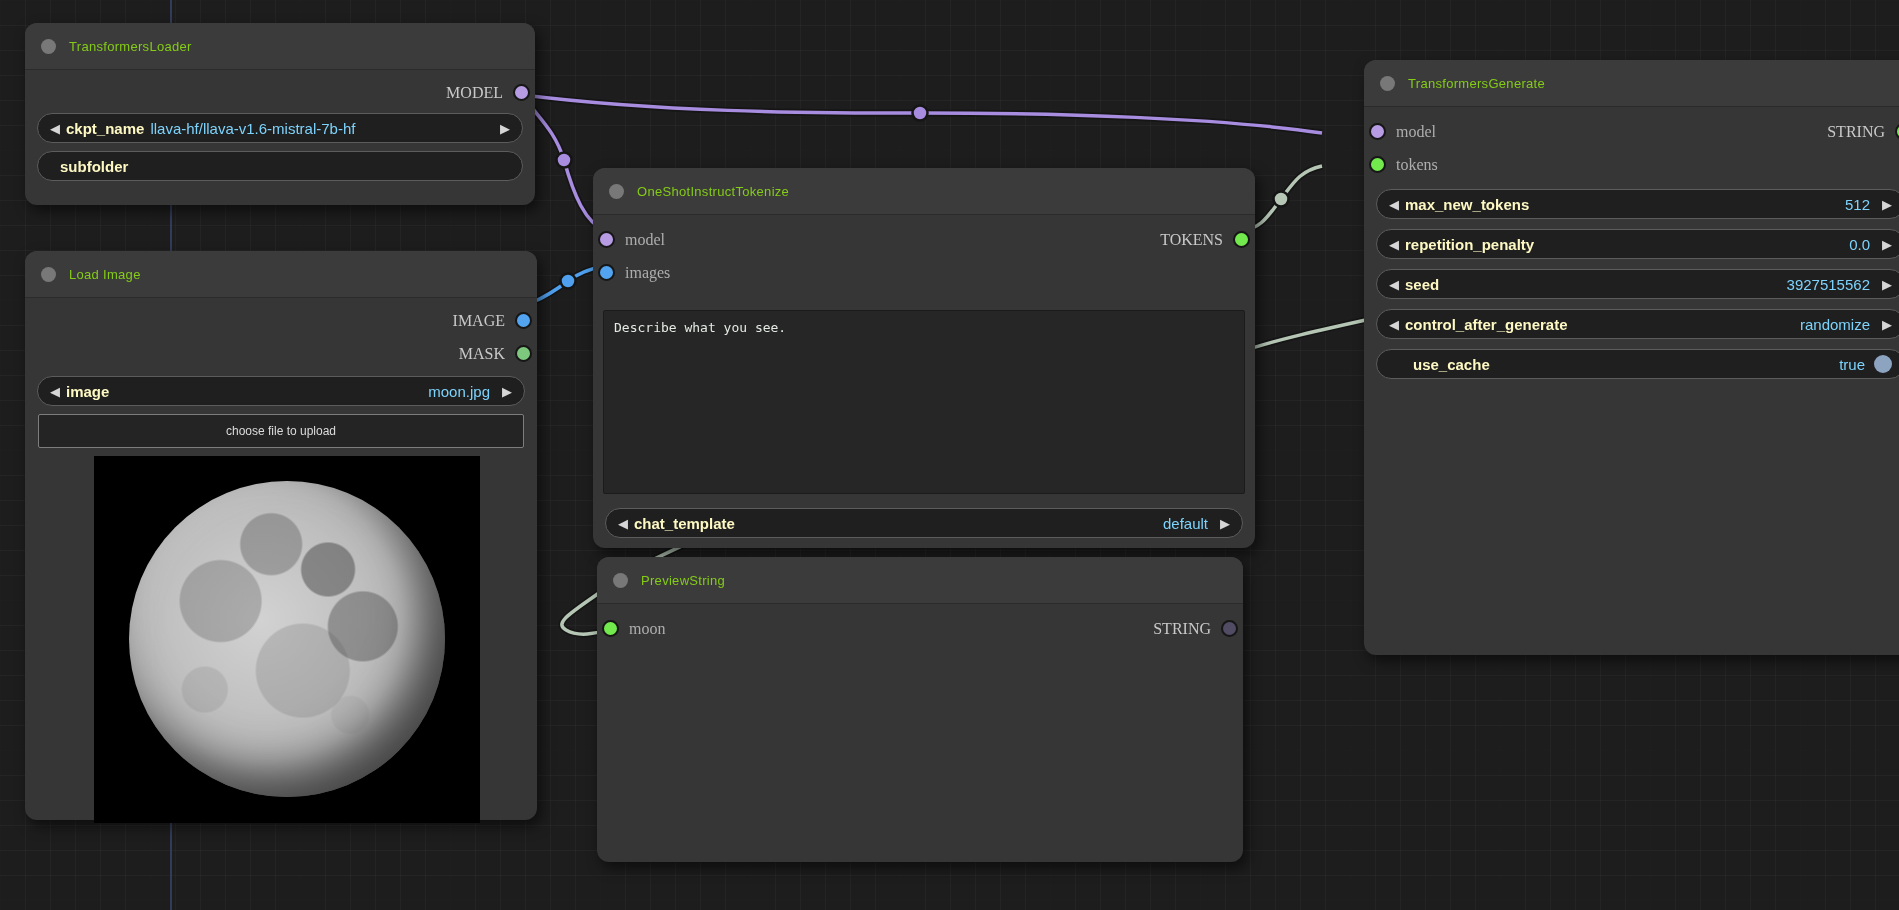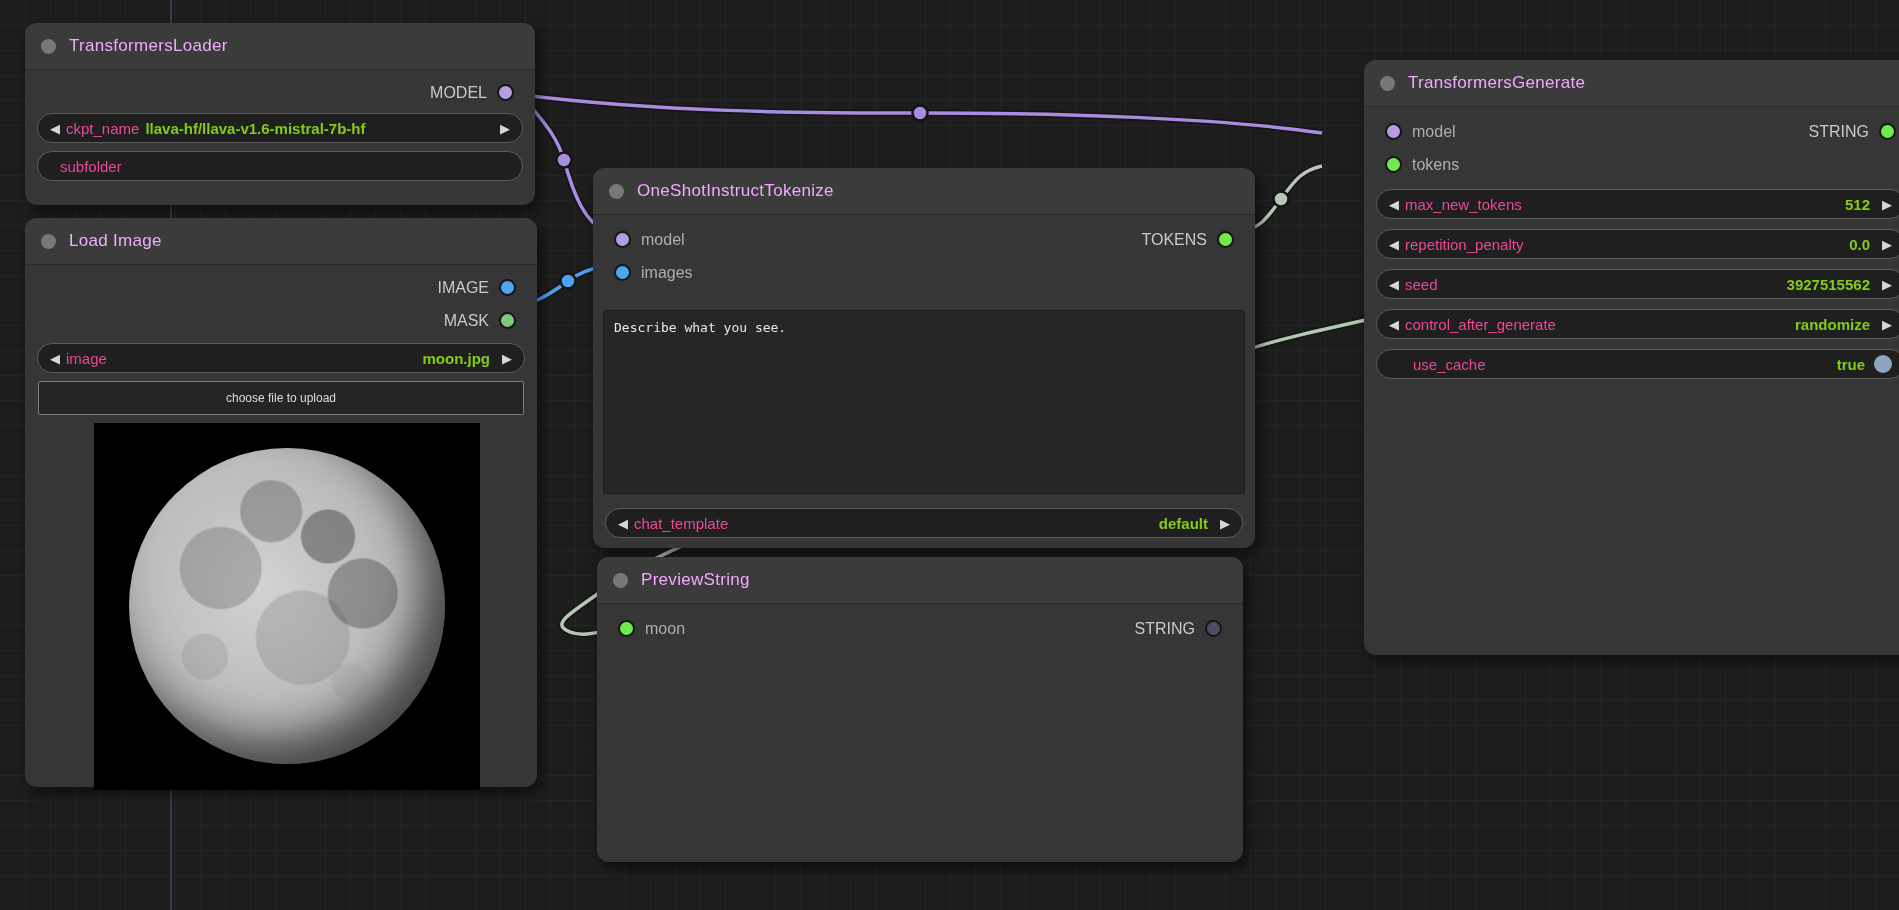--- a/index.html
+++ b/index.html
@@ -19,22 +19,22 @@
   .node{
     position:absolute;z-index:2;background:#363636;border-radius:12px;
     box-shadow:4px 6px 14px rgba(0,0,0,.55);color:#b5b5b5;
   }
   .node-title{
     height:47px;background:#3b3b3b;border-radius:12px 12px 0 0;
     border-bottom:1px solid #2b2b2b;display:flex;align-items:center;
     padding:0 0 0 16px;box-sizing:border-box;
   }
   .title-dot{width:15px;height:15px;border-radius:50%;background:#787878;flex:0 0 auto;}
-  .title-text{margin-left:13px;font-size:17px;color:#f0abfc;letter-spacing:.3px;white-space:nowrap;}
-  .slot-row{display:flex;align-items:center;height:33px;padding:0 21px;box-sizing:border-box;}
+  .title-text{margin-left:13px;font-size:13px;color:#84cc16;letter-spacing:.3px;white-space:nowrap;}
+  .slot-row{display:flex;align-items:center;height:33px;padding:0 5px;box-sizing:border-box;font-family:Liberation Serif, serif;}
   .slot-row.between{justify-content:space-between;}
   .slot-row.out{justify-content:flex-end;}
   .slot-left,.slot-right{display:flex;align-items:center;}
   .slot-dot{
     width:13px;height:13px;border-radius:50%;flex:0 0 auto;
     border:2px solid #161616;box-sizing:content-box;
   }
   .in-label{margin-left:10px;font-size:16px;color:#aeaeae;white-space:nowrap;}
   .out-label{margin-right:10px;font-size:16px;color:#c9c9c9;white-space:nowrap;}
   .c-model{background:#b79ce4;}
@@ -42,22 +42,22 @@
   .c-mask{background:#7dc87d;}
   .c-lime{background:#72e94c;}
   .c-pink{background:#e9a8b0;}
   .c-unconnected{background:#514b63;}
   .pill{
     height:30px;margin:4px 12px 0 12px;border-radius:15px;
     background:#1f1f1f;border:1px solid #5c5c5c;display:flex;align-items:center;
     padding:0 12px;box-sizing:border-box;font-size:15px;white-space:nowrap;
   }
   .pill .arrow{color:#d6d6d6;font-size:13px;flex:0 0 auto;cursor:pointer;}
-  .pill .w-label{color:#ec4899;margin:0 6px;}
-  .pill .w-value{color:#84cc16;font-weight:bold;}
+  .pill .w-label{color:#fef9c3;margin:0 6px;font-weight:bold;}
+  .pill .w-value{color:#7dd3fc;}
   .pill .spacer{flex:1 1 auto;}
   .pill .w-value.right{margin-right:12px;}
   .upload-btn{
     height:32px;margin:8px 13px 0 13px;background:#242424;border:1px solid #7d7d7d;
     display:flex;align-items:center;justify-content:center;font-size:12px;color:#dcdcdc;
     border-radius:2px;cursor:pointer;
   }
   .img-preview{
     position:relative;margin:8px 0 0 69px;width:386px;height:367px;background:#000;
   }
@@ -129,21 +129,21 @@
       <span class="w-value">llava-hf/llava-v1.6-mistral-7b-hf</span>
       <span class="spacer"></span>
       <span class="arrow">▶</span>
     </div>
     <div class="pill" style="margin-top:8px;">
       <span class="w-label" style="margin-left:10px;">subfolder</span>
       <span class="w-value"></span>
     </div>
   </div>
 
-  <div class="node" style="left:25px;top:218px;width:512px;height:569px;">
+  <div class="node" style="left:25px;top:251px;width:512px;height:569px;">
     <div class="node-title">
       <div class="title-dot"></div>
       <div class="title-text">Load Image</div>
     </div>
     <div class="slot-row out" style="margin-top:6px;">
       <span class="out-label">IMAGE</span>
       <span class="slot-dot c-image"></span>
     </div>
     <div class="slot-row out">
       <span class="out-label">MASK</span>

